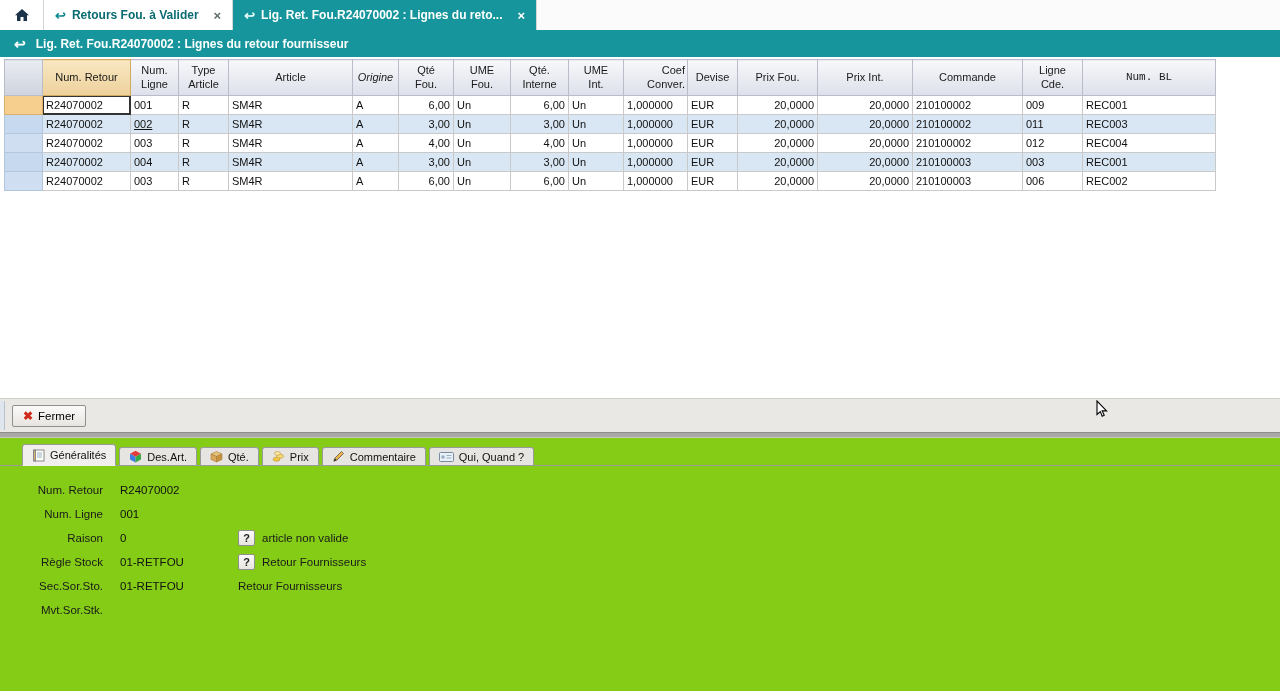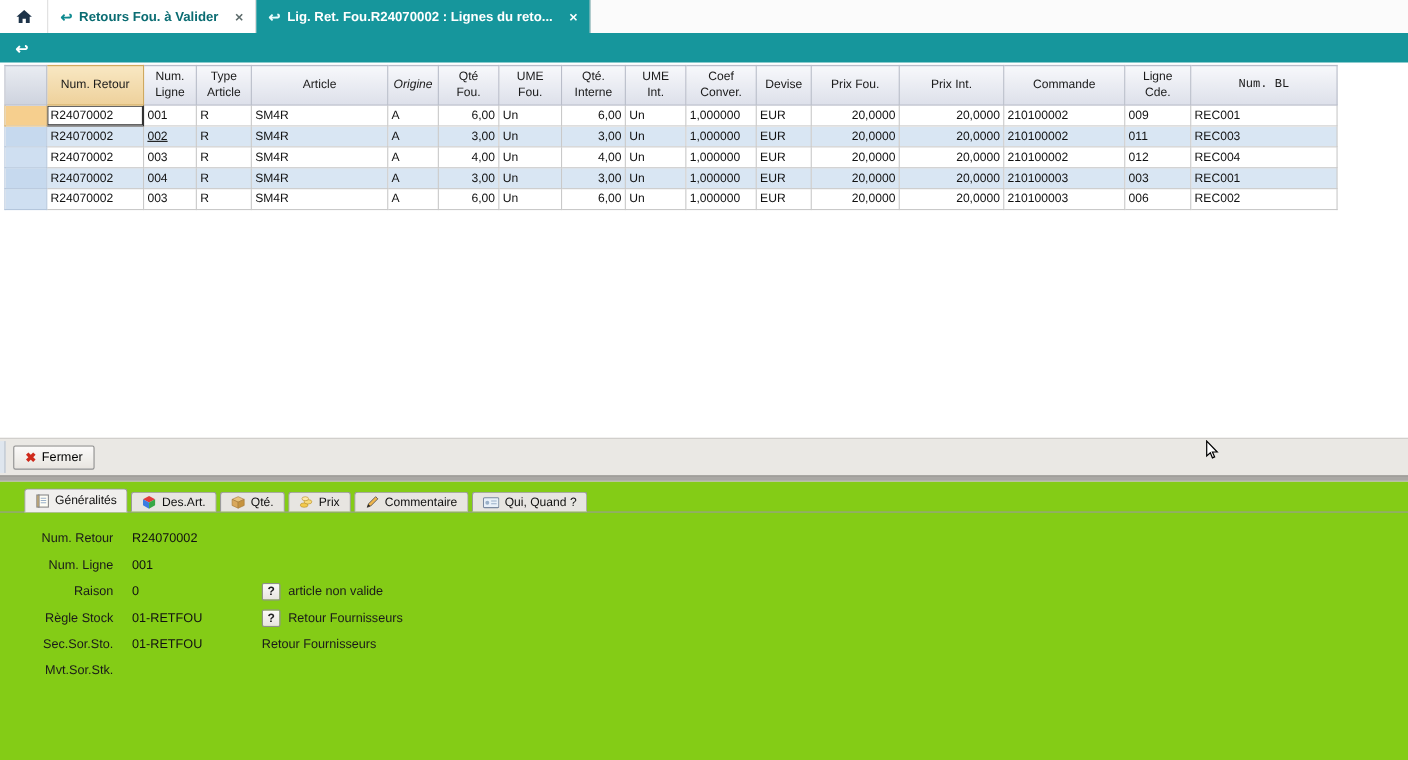--- a/index.html
+++ b/index.html
@@ -73,20 +73,21 @@
   </div>
   <div class="toptab active">
     <span class="ticon">↩</span>
     <span class="tlabel">Lig. Ret. Fou.R24070002 : Lignes du reto...</span>
     <span class="tclose">×</span>
   </div>
 </div>
 
 <div class="titlebar">
   <span class="ticon">↩</span>
+  <span>Lig. Ret. Fou.R24070002 : Lignes du retour fournisseur</span>
 </div>
 
 <div class="main">
   <table class="grid">
     <thead>
         <tr id="grid-header">
           <th class="corner" style="width: 38px;"></th>
           <th class="sorted" style="width: 88px;">Num. Retour</th>
           <th style="width: 48px;">Num.
 Ligne</th>
@@ -95,21 +96,21 @@
           <th style="width: 124px;">Article</th>
           <th style="width: 46px; font-style: italic;">Origine</th>
           <th style="width: 55px;">Qté
 Fou.</th>
           <th style="width: 57px;">UME
 Fou.</th>
           <th style="width: 58px;">Qté.
 Interne</th>
           <th style="width: 55px;">UME
 Int.</th>
-          <th style="width: 64px;">Coef
+          <th style="width: 64px; text-align: right;">Coef
 Conver.</th>
           <th style="width: 50px;">Devise</th>
           <th style="width: 80px;">Prix Fou.</th>
           <th style="width: 95px;">Prix Int.</th>
           <th style="width: 110px;">Commande</th>
           <th style="width: 60px;">Ligne
 Cde.</th>
           <th style="width: 133px; font-family: Liberation Mono, monospace;">Num. BL</th>
         </tr>
       </thead>

